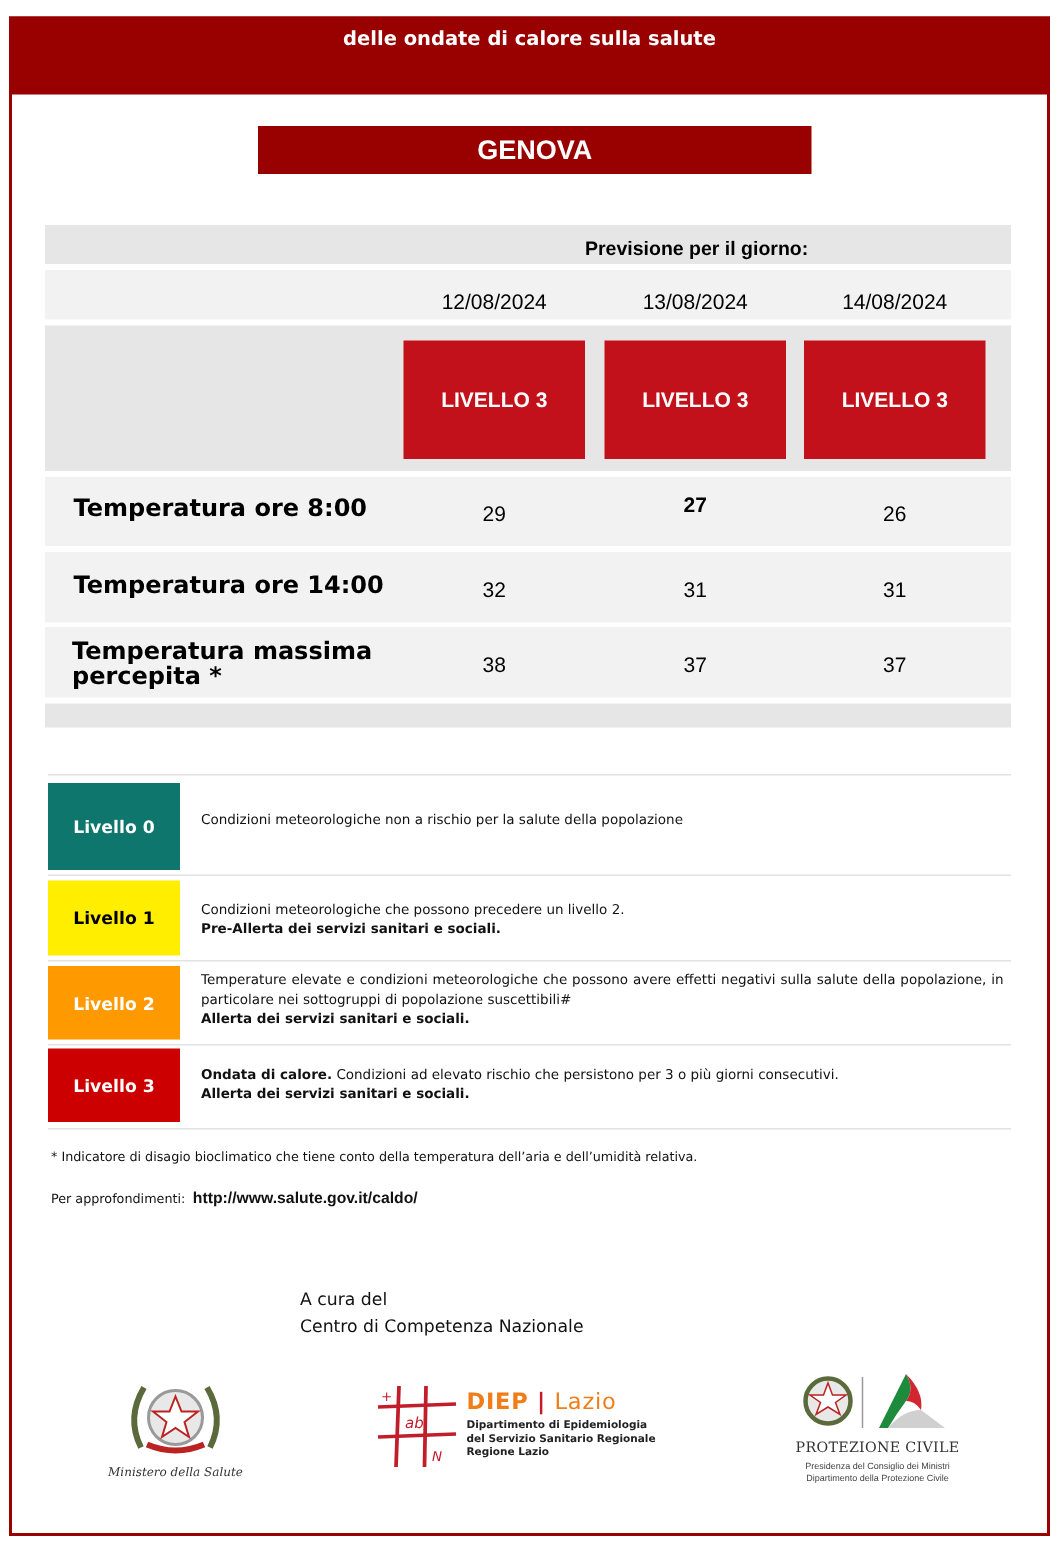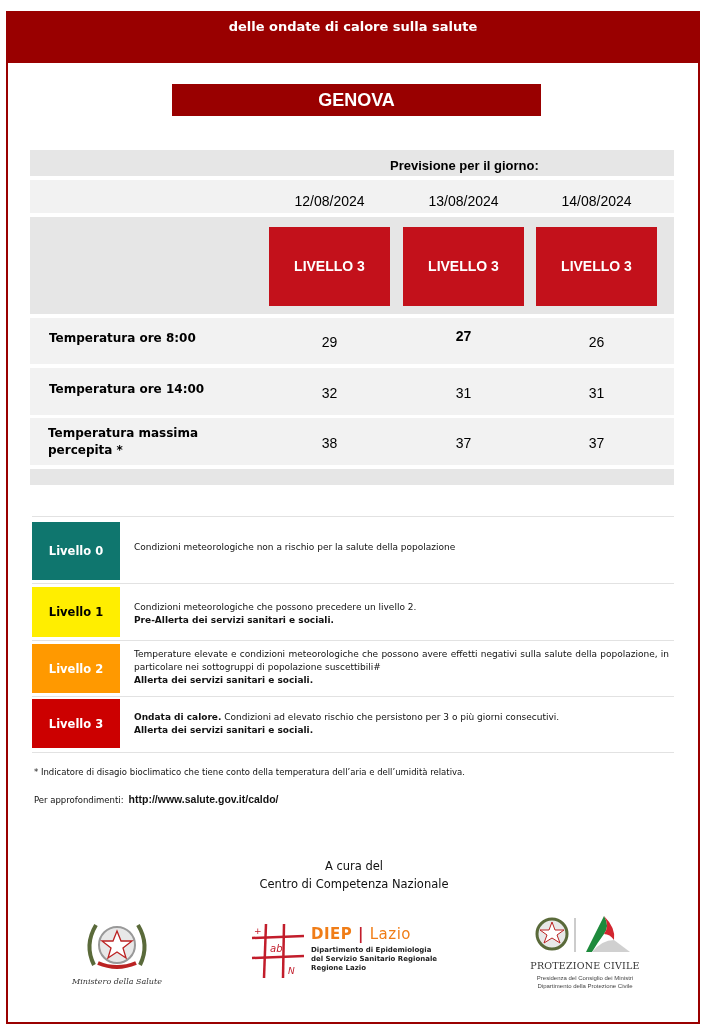--- a/index.html
+++ b/index.html
@@ -34,21 +34,21 @@
     position: absolute; top: 193px; width: 121px; text-align: center;
     font-family: "Liberation Sans", sans-serif; font-size: 14px;
   }
   .level-box {
     position: absolute; top: 227px; width: 121px; height: 79px;
     background: #c3111b; color: #fff; text-align: center; line-height: 79px;
     font-family: "Liberation Sans", sans-serif; font-weight: bold; font-size: 14px;
   }
   .row-label {
     position: absolute; left: 49px;
-    font-family: "DejaVu Sans", sans-serif; font-weight: bold; font-size: 12px; line-height: 17px;
+    font-family: "DejaVu Sans", sans-serif; font-weight: bold; font-size: 16px; line-height: 17px;
   }
   .val-cell {
     position: absolute; width: 121px; text-align: center;
     font-family: "Liberation Sans", sans-serif; font-size: 14px;
   }
 
   .legend-line { position: absolute; left: 32px; width: 642px; height: 1px; background: #e2e2e2; }
   .legend-swatch {
     position: absolute; left: 32px; width: 88px;
     display: flex; align-items: center; justify-content: center;
@@ -67,21 +67,21 @@
   }
   .more-info {
     position: absolute; left: 34px; top: 793px;
     font-family: "DejaVu Sans", sans-serif; font-size: 8.5px; color: #111;
     display: flex; align-items: baseline; gap: 5px;
   }
   .more-info a {
     font-family: "Liberation Sans", sans-serif; font-weight: bold; font-size: 10.5px; color: #111; text-decoration: none;
   }
   .credit {
-    position: absolute; left: 200px; width: 308px; text-align: center; top: 857px;
+    position: absolute; left: 200px; width: 308px; top: 857px;
     font-family: "DejaVu Sans", sans-serif; font-size: 11.5px; line-height: 18px; color: #111;
   }
 
   .logo { position: absolute; }
   .logo-text-script {
     position: absolute; left: 0; width: 100%; text-align: center;
     font-family: "DejaVu Serif", serif; font-style: italic; font-size: 8px; color: #333;
   }
   .diep-title {
     position: absolute; left: 61px; top: 3px; font-family: "DejaVu Sans", sans-serif;

